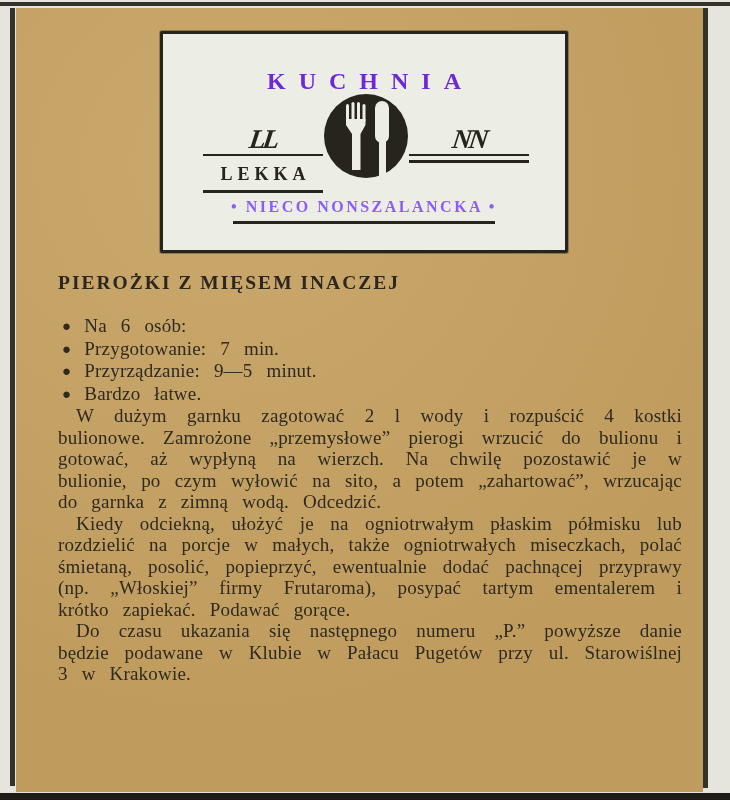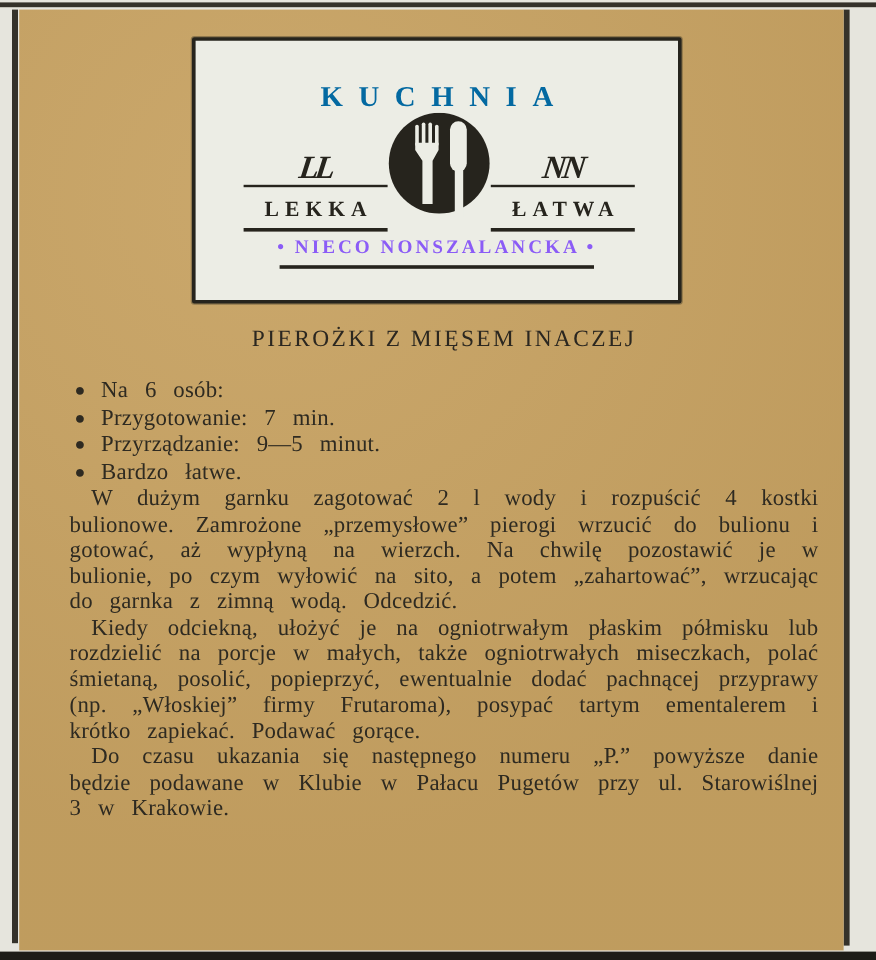--- a/index.html
+++ b/index.html
@@ -32,21 +32,21 @@
     background: #ecede5;
     border: 3px solid #26241d;
     border-radius: 2px;
     box-shadow: 0 0 0 1px rgba(38,36,29,0.35);
   }
   .mast-title {
     position: absolute; top: 34px; left: 0; right: 0;
     text-align: center;
     font-weight: bold; font-size: 24px;
     letter-spacing: 13px; text-indent: 13px;
-    color: #0369a1;
+    color: #6d28d9;
   }
   .logo-circle { position: absolute; left: 159px; top: 60px; width: 88px; height: 94px; }
   .mast-col { position: absolute; top: 90px; width: 120px; text-align: center; color: #26241d; }
   .col-left  { left: 40px; }
   .col-right { left: 246px; }
   .mast-script {
     font-style: italic; font-size: 27px; line-height: 30px; font-weight: bold;
     letter-spacing: -3px;
     transform: skewX(-8deg);
   }
@@ -67,22 +67,22 @@
     position: absolute; top: 187px; left: 50%; transform: translateX(-50%);
     width: 262px; height: 3px; background: #26241d;
   }
   
   .content {
     position: absolute; left: 42px; top: 264px; width: 624px;
     color: #2e2a21;
   }
   .recipe-title {
     margin: 0 0 21px 0;
-    text-align: center;
-    font-size: 19.5px; font-weight: normal;
+    text-align: left;
+    font-size: 19.5px; font-weight: bold;
     letter-spacing: 2px;
     color: #2b2720;
   }
   .content p {
     margin: 0;
     font-size: 19px; font-weight: normal;
     line-height: 21.5px;
     text-align: justify;
     text-align-last: left;
     word-spacing: 9px;
@@ -128,21 +128,20 @@
             <path d="M24 25 h19.5 v6 l-5 9 v36 h-8.5 v-36 l-6 -9 z"></path>
             <rect x="53" y="7" width="14" height="42" rx="7"></rect>
             <rect x="57" y="42" width="7" height="46" rx="2"></rect>
           </g>
         </svg>
       </div>
 
       <div class="mast-col col-right">
         <div class="mast-script">NN</div>
         <div class="rule-thin"></div>
-        <div class="mast-word">ŁATWA</div>
         <div class="rule-thick"></div>
       </div>
 
       <div class="mast-sub">• NIECO NONSZALANCKA •</div>
       <div class="mast-underline"></div>
     </div>
 
     <div class="content">
       <h1 class="recipe-title">PIEROŻKI Z MIĘSEM INACZEJ</h1>
 

